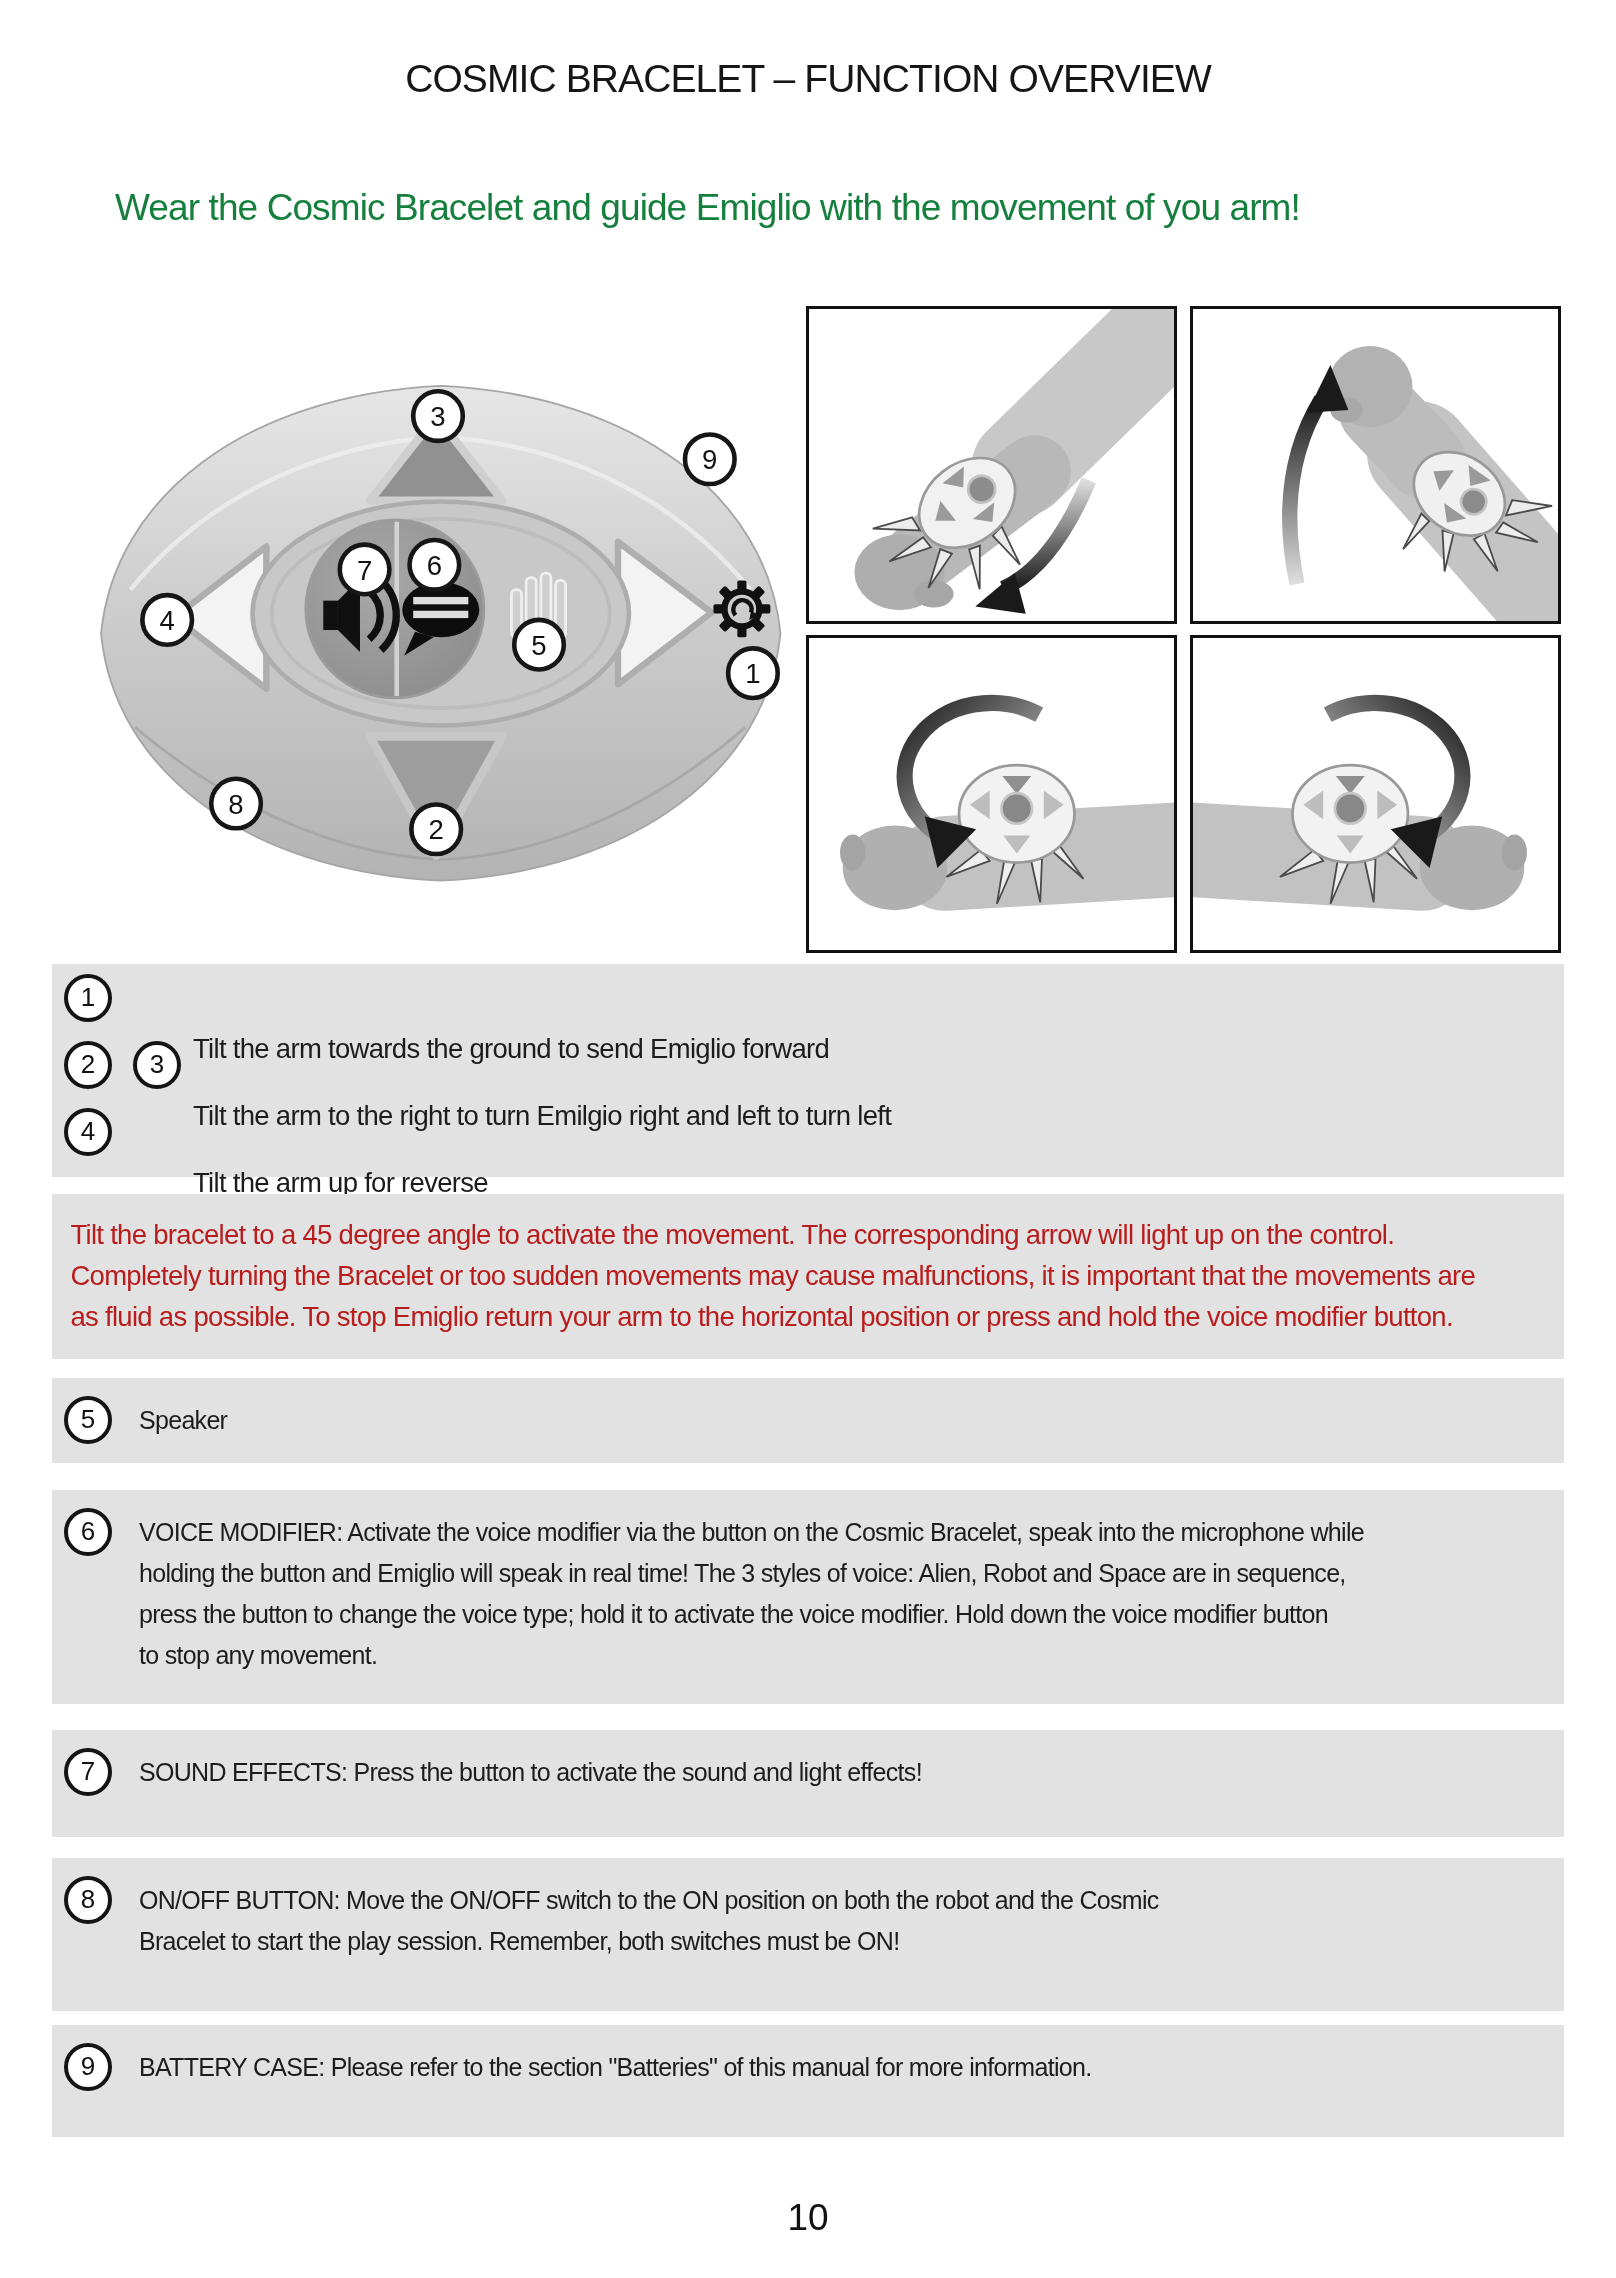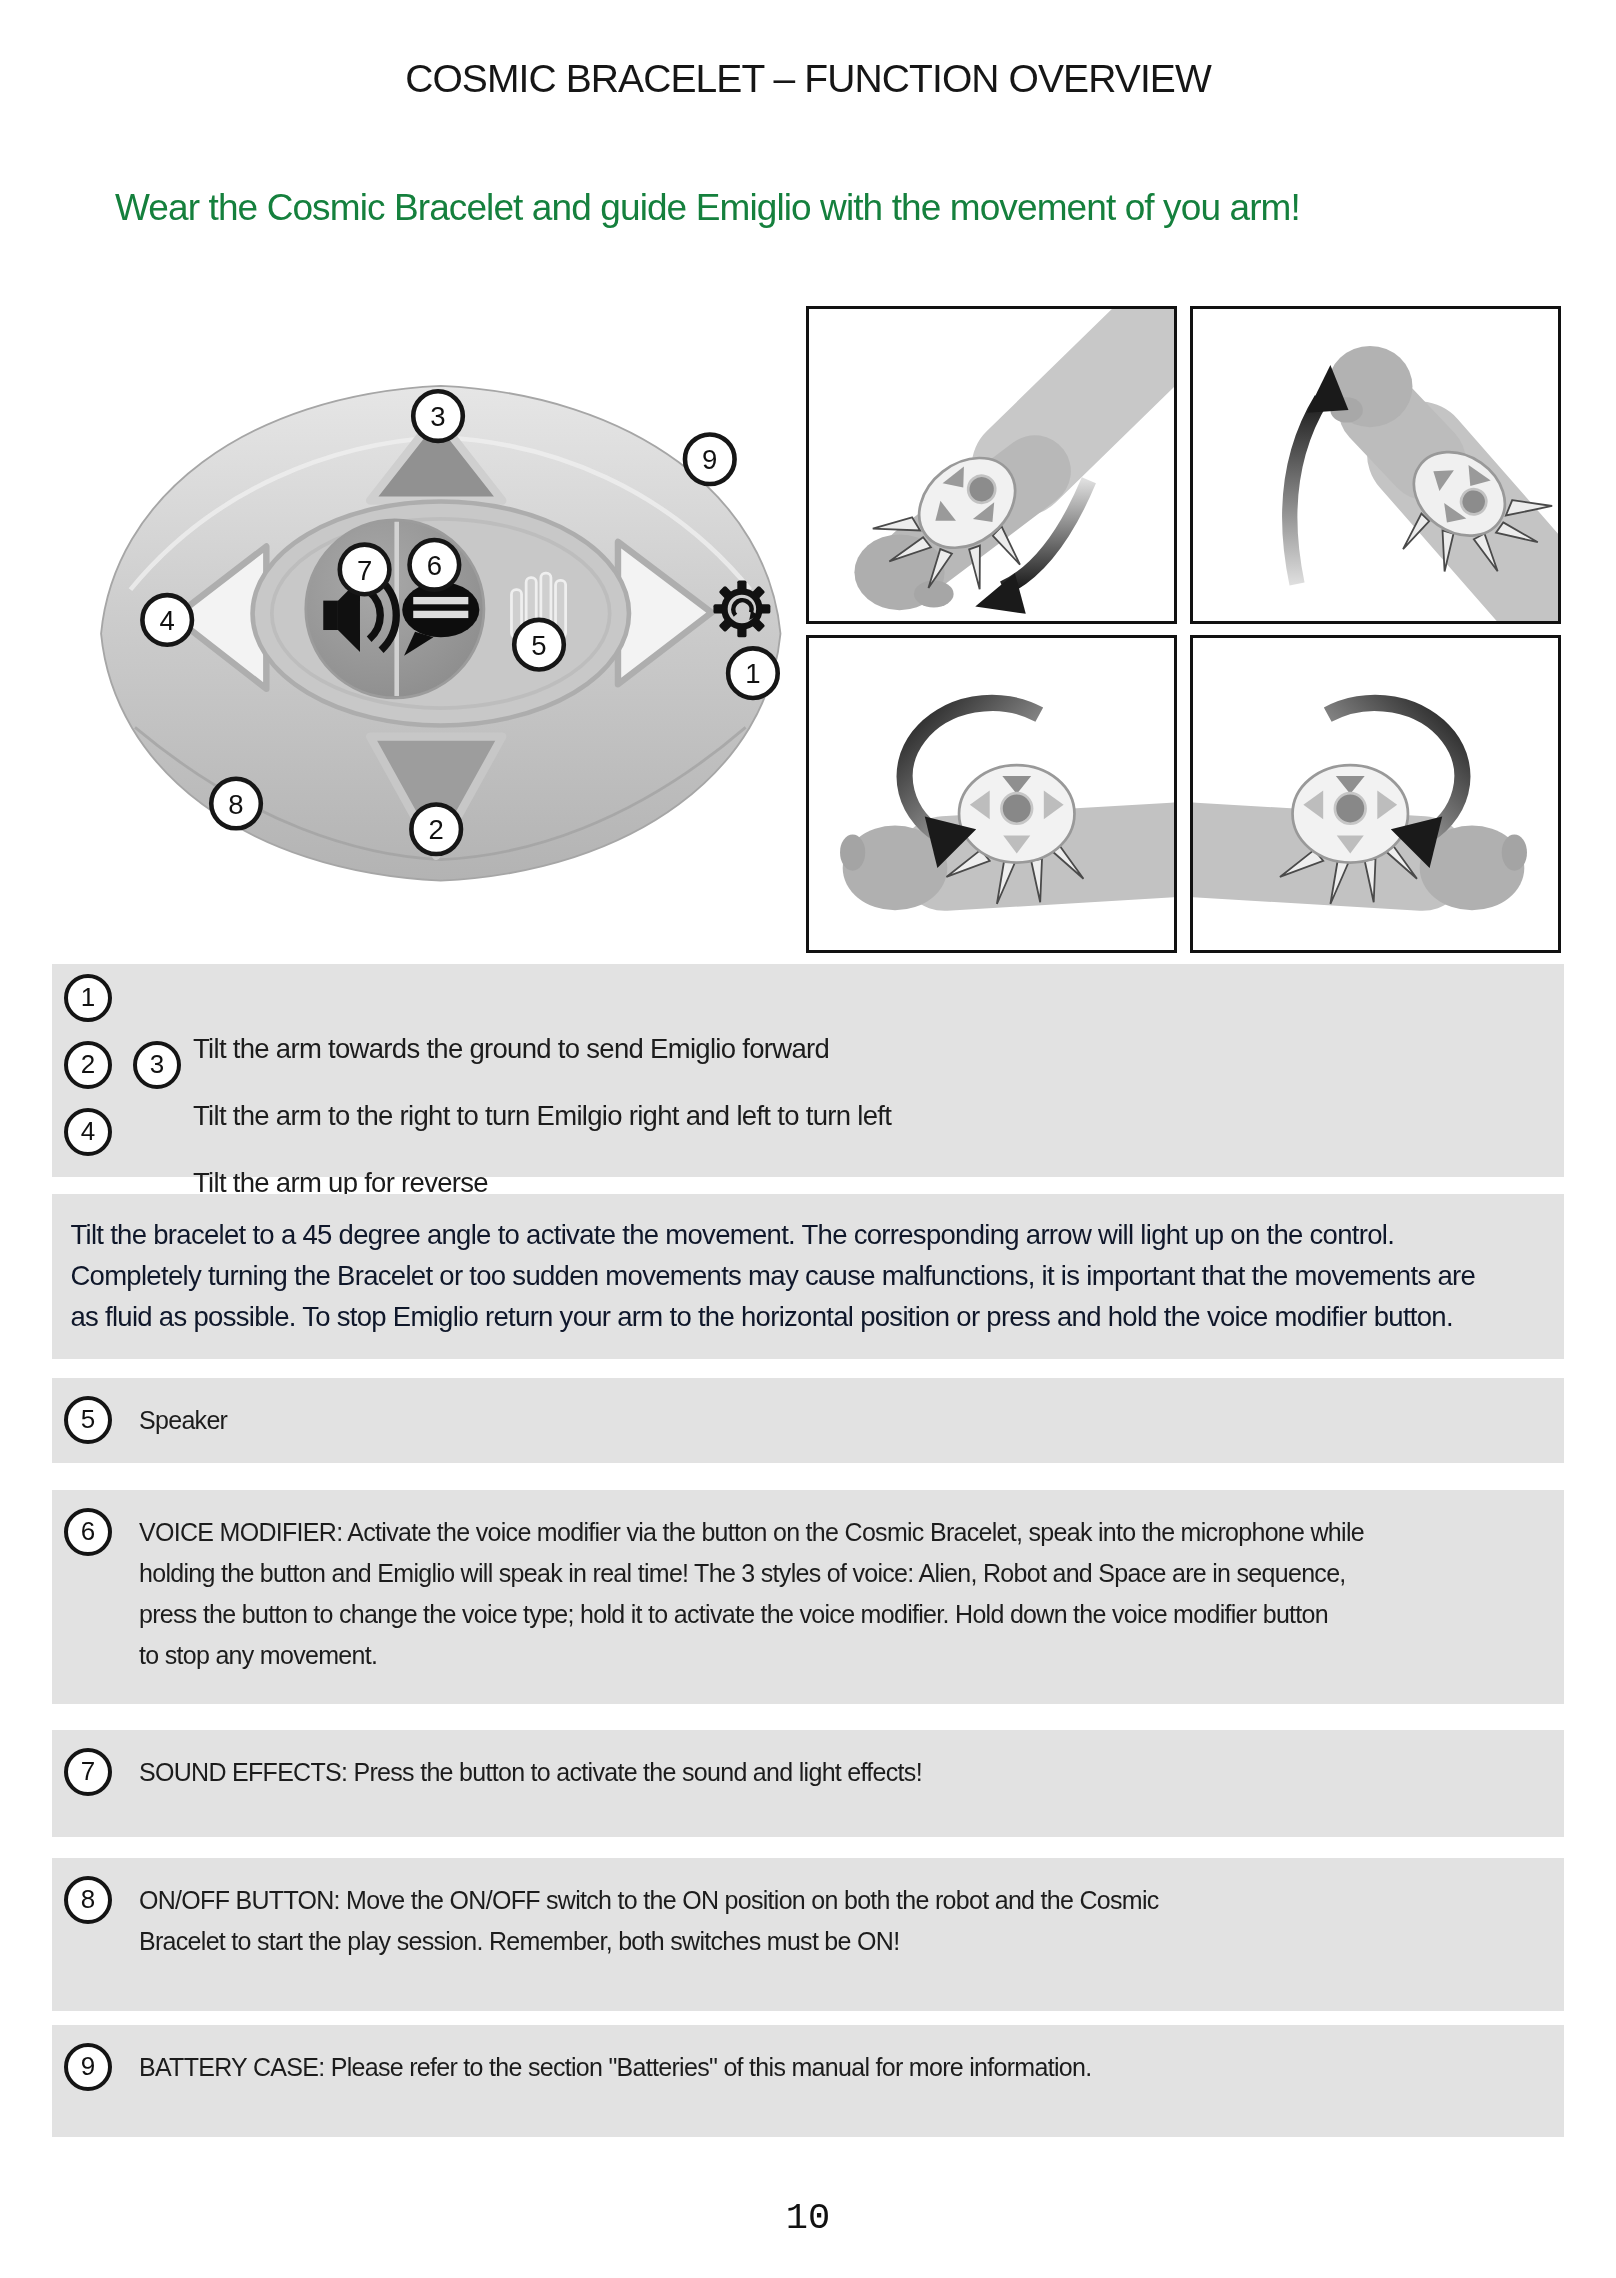--- a/index.html
+++ b/index.html
@@ -50,31 +50,31 @@
     font-size: 27.5px; letter-spacing: -0.7px; color: #1c1c1c; white-space: nowrap; margin-top: 43px;
   }
   .mrow-1 { top: 10px; }
   .mrow-2 { top: 77px; }
   .mrow-3 { top: 144px; }
   .mrow .b1 { left: 12px; top: 0; }
   .mrow .b2 { left: 81px; top: 0; }
   .note-text {
     padding: 20px 22px 0 18.4px;
     font-size: 27.5px; line-height: 41px; letter-spacing: -0.7px;
-    white-space: pre-line; color: #0f172a;
+    white-space: pre-line; color: #b91c1c;
   }
   .feature .badge { left: 12px; top: 18.4px; }
   .feature .ftext {
     margin-left: 87px; padding: 22px 18.4px 0 0;
     font-size: 25px; line-height: 41px; letter-spacing: -0.7px;
     white-space: pre-line; color: #1c1c1c;
   }
   .pageno {
     position: absolute; top: 2197px; left: 0; width: 100%;
-    text-align: center; font-size: 37px; color: #111; font-family: Liberation Mono, monospace;
+    text-align: center; font-size: 37px; color: #111;
   }
   .callout-circle { fill: #ffffff; stroke: #161616; stroke-width: 5; }
   .callout-num { font-size: 30px; fill: #111; text-anchor: middle; font-family: "Liberation Sans", sans-serif; }
 </style>
 </head>
 <body>
 
 <div class="page">
 
   <div class="title">COSMIC BRACELET – FUNCTION OVERVIEW</div>

